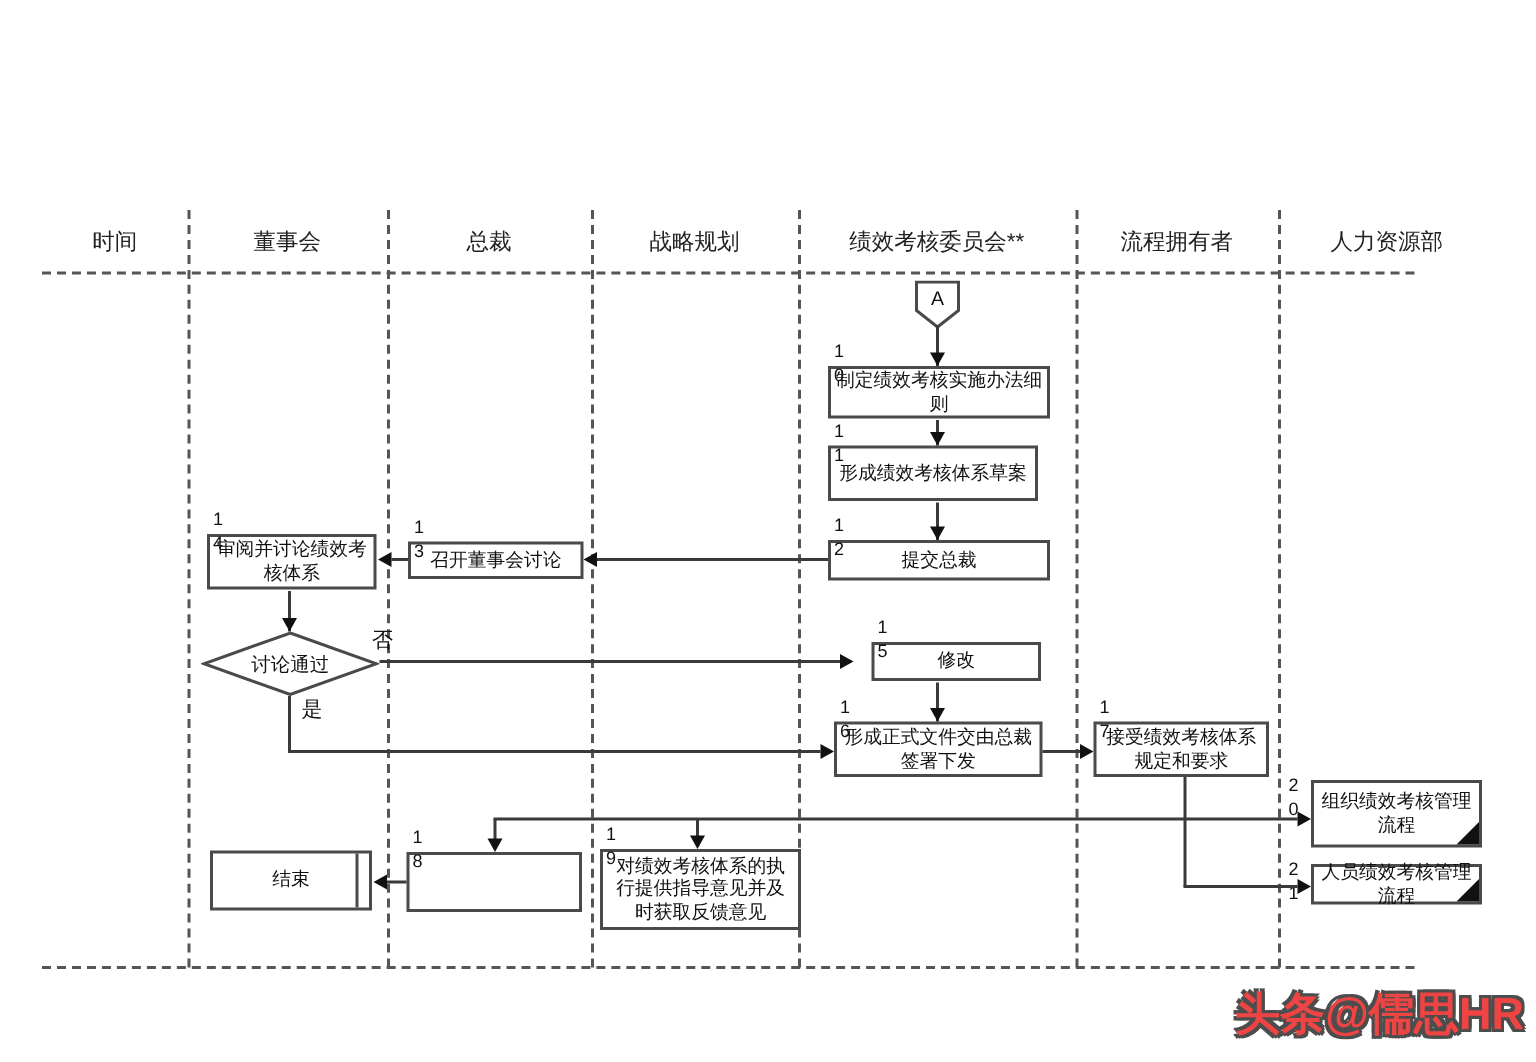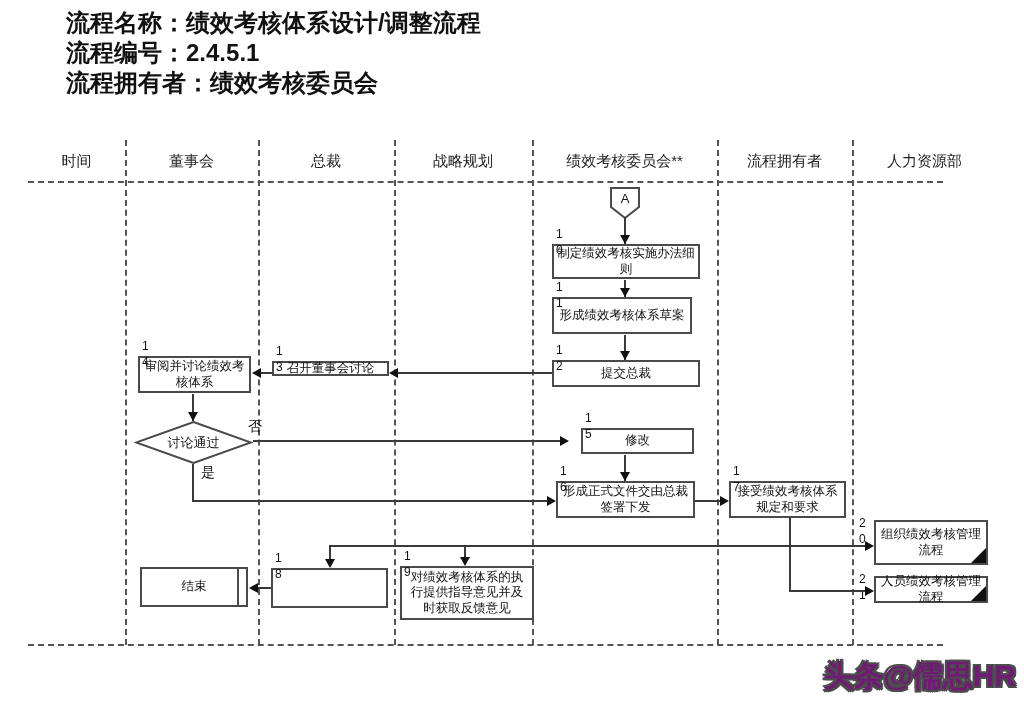--- a/index.html
+++ b/index.html
@@ -28,33 +28,28 @@
   .end-inner{position:absolute;top:0;bottom:0;right:7px;width:2px;background:#4a4a4a;}
   
   .hline{position:absolute;height:2px;background:#3a3a3a;}
   .vline{position:absolute;width:2px;background:#3a3a3a;}
   .arr{position:absolute;width:0;height:0;}
   .arr-down{border-left:5px solid transparent;border-right:5px solid transparent;border-top:9px solid #111;}
   .arr-left{border-top:5px solid transparent;border-bottom:5px solid transparent;border-right:9px solid #111;}
   .arr-right{border-top:5px solid transparent;border-bottom:5px solid transparent;border-left:9px solid #111;}
   .branch-label{position:absolute;font-size:14px;color:#111;}
   
-  .watermark{position:absolute;right:8px;top:656px;font-size:30px;font-weight:bold;color:#701a75;
+  .watermark{position:absolute;right:8px;top:656px;font-size:30px;font-weight:bold;color:#ef4444;
              text-shadow:-2px -2px 0 #4d4d4d,2px -2px 0 #4d4d4d,-2px 2px 0 #4d4d4d,2px 2px 0 #4d4d4d,0 2px 0 #4d4d4d,2px 0 0 #4d4d4d;}
 </style>
 </head>
 <body>
 
 <div id="stage">
 
-  <div class="title-block">
-    <div>流程名称：绩效考核体系设计/调整流程</div>
-    <div>流程编号：2.4.5.1</div>
-    <div>流程拥有者：绩效考核委员会</div>
-  </div>
 
   <div class="vlane" style="left:125px"></div>
   <div class="vlane" style="left:258px"></div>
   <div class="vlane" style="left:394px"></div>
   <div class="vlane" style="left:532px"></div>
   <div class="vlane" style="left:717px"></div>
   <div class="vlane" style="left:852px"></div>
   <div class="hgrid" style="top:181px"></div>
   <div class="hgrid" style="top:644px"></div>
 
@@ -81,21 +76,21 @@
   <div class="node" style="left:552px;top:297px;width:140px;height:37px">
     <span class="num">11</span>
     <span>形成绩效考核体系草案</span>
   </div>
 
   <div class="node" style="left:552px;top:360px;width:148px;height:27px">
     <span class="num">12</span>
     <span>提交总裁</span>
   </div>
 
-  <div class="node" style="left:272px;top:361px;width:117px;height:15px">
+  <div class="node" style="left:272px;top:361px;width:117px;height:25px">
     <span class="num">13</span>
     <span>召开董事会讨论</span>
   </div>
 
   <div class="node" style="left:138px;top:356px;width:113px;height:37px">
     <span class="num">14</span>
     <span>审阅并讨论绩效考核体系</span>
   </div>
 
   <div class="shape-wrap" style="left:134px;top:421px;width:119px;height:43px">

